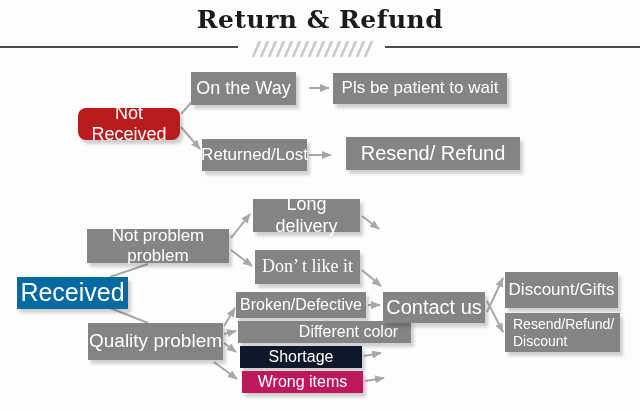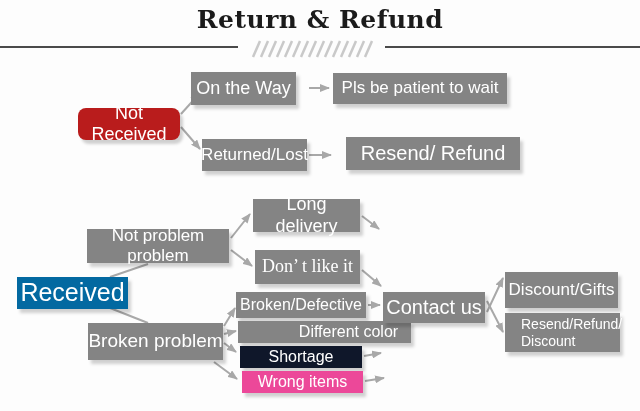--- a/index.html
+++ b/index.html
@@ -11,21 +11,21 @@
     position:absolute;top:5px;left:0;width:100%;margin:0;
     text-align:center;font-family:"DejaVu Serif",serif;font-weight:700;
     font-size:25px;letter-spacing:0.5px;
   }
   #diagram-svg{position:absolute;left:0;top:0;}
   .node{
     position:absolute;display:flex;align-items:center;justify-content:center;
     text-align:center;white-space:pre-line;line-height:1.18;
     box-shadow:3px 4px 3px rgba(0,0,0,0.18);
   }
-  .node.align-left{justify-content:flex-start;text-align:left;padding-left:16px;box-sizing:border-box;}
+  .node.align-left{justify-content:flex-start;text-align:left;padding-left:8px;box-sizing:border-box;}
 </style>
 </head>
 <body>
 
 <div class="stage" style="background: rgb(253, 253, 253);">
   <h1 class="title" style="color: rgb(27, 27, 27);">Return &amp; Refund</h1>
   <svg id="diagram-svg" width="640" height="411" viewBox="0 0 640 411">
       <defs>
         <marker id="arrowhead" viewBox="0 0 10 8" refX="9" refY="4" markerWidth="10" markerHeight="8" orient="auto" markerUnits="userSpaceOnUse">
           <path d="M0,0 L10,4 L0,8 Z" fill="#a8a8a8"></path>
@@ -70,25 +70,25 @@
       <line x1="487" y1="301" x2="503" y2="332" stroke="#a8a8a8" stroke-width="2" marker-end="url(#arrowhead)"></line>
     </svg>
   <div id="nodes">
       <div class="node" style="left: 78px; top: 108px; width: 102px; height: 32px; font-size: 18px; background: #b91c1c; color: rgb(255, 255, 255); border-radius: 8px;">Not Received</div>
       <div class="node" style="left: 191px; top: 72px; width: 105px; height: 33px; font-size: 18px; background: rgb(132, 132, 132); color: rgb(255, 255, 255);">On the Way</div>
       <div class="node" style="left: 333px; top: 73px; width: 174px; height: 31px; font-size: 17px; background: rgb(132, 132, 132); color: rgb(255, 255, 255);">Pls be patient to wait</div>
       <div class="node" style="left: 202px; top: 139px; width: 105px; height: 32px; font-size: 17px; background: rgb(132, 132, 132); color: rgb(255, 255, 255);">Returned/Lost</div>
       <div class="node" style="left: 346px; top: 137px; width: 174px; height: 33px; font-size: 20px; background: rgb(132, 132, 132); color: rgb(255, 255, 255);">Resend/ Refund</div>
       <div class="node" style="left: 17px; top: 277px; width: 111px; height: 32px; font-size: 25px; background: #0369a1; color: rgb(255, 255, 255);">Received</div>
       <div class="node" style="left: 87px; top: 229px; width: 142px; height: 34px; font-size: 17px; background: rgb(132, 132, 132); color: rgb(255, 255, 255);">Not problem problem</div>
-      <div class="node" style="left: 88px; top: 323px; width: 135px; height: 37px; font-size: 19px; background: rgb(132, 132, 132); color: rgb(255, 255, 255);">Broken problem</div>
+      <div class="node" style="left: 88px; top: 323px; width: 135px; height: 37px; font-size: 19px; background: rgb(132, 132, 132); color: rgb(255, 255, 255);">Quality problem</div>
       <div class="node" style="left: 253px; top: 199px; width: 107px; height: 33px; font-size: 18px; background: rgb(132, 132, 132); color: rgb(255, 255, 255);">Long delivery</div>
       <div class="node" style="left: 255px; top: 250px; width: 105px; height: 34px; font-size: 18px; background: rgb(132, 132, 132); color: rgb(255, 255, 255); font-family: Liberation Serif, serif;">Don’ t like it</div>
       <div class="node" style="left: 236px; top: 292px; width: 130px; height: 26px; font-size: 16px; background: rgb(132, 132, 132); color: rgb(255, 255, 255);">Broken/Defective</div>
       <div class="node" style="left: 238px; top: 321px; width: 125px; height: 22px; font-size: 16px; background: rgb(132, 132, 132); color: rgb(255, 255, 255); padding-left: 48px;">Different color</div>
       <div class="node" style="left: 240px; top: 346px; width: 122px; height: 22px; font-size: 16px; background: #0f172a; color: rgb(255, 255, 255);">Shortage</div>
-      <div class="node" style="left: 242px; top: 371px; width: 121px; height: 22px; font-size: 16px; background: #ec4899; color: rgb(255, 255, 255);">Wrong items</div>
+      <div class="node" style="left: 242px; top: 371px; width: 121px; height: 22px; font-size: 16px; background: #be185d; color: rgb(255, 255, 255);">Wrong items</div>
       <div class="node" style="left: 383px; top: 292px; width: 102px; height: 31px; font-size: 20px; background: rgb(132, 132, 132); color: rgb(255, 255, 255);">Contact us</div>
       <div class="node" style="left: 505px; top: 256px; width: 113px; height: 36px; font-size: 17px; background: rgb(132, 132, 132); color: rgb(255, 255, 255); margin-top: 16px;">Discount/Gifts</div>
       <div class="node align-left" style="left: 505px; top: 313px; width: 115px; height: 39px; font-size: 14px; background: rgb(132, 132, 132); color: rgb(255, 255, 255);">Resend/Refund/
 Discount</div>
     </div>
 </div>
 
 </body></html>

